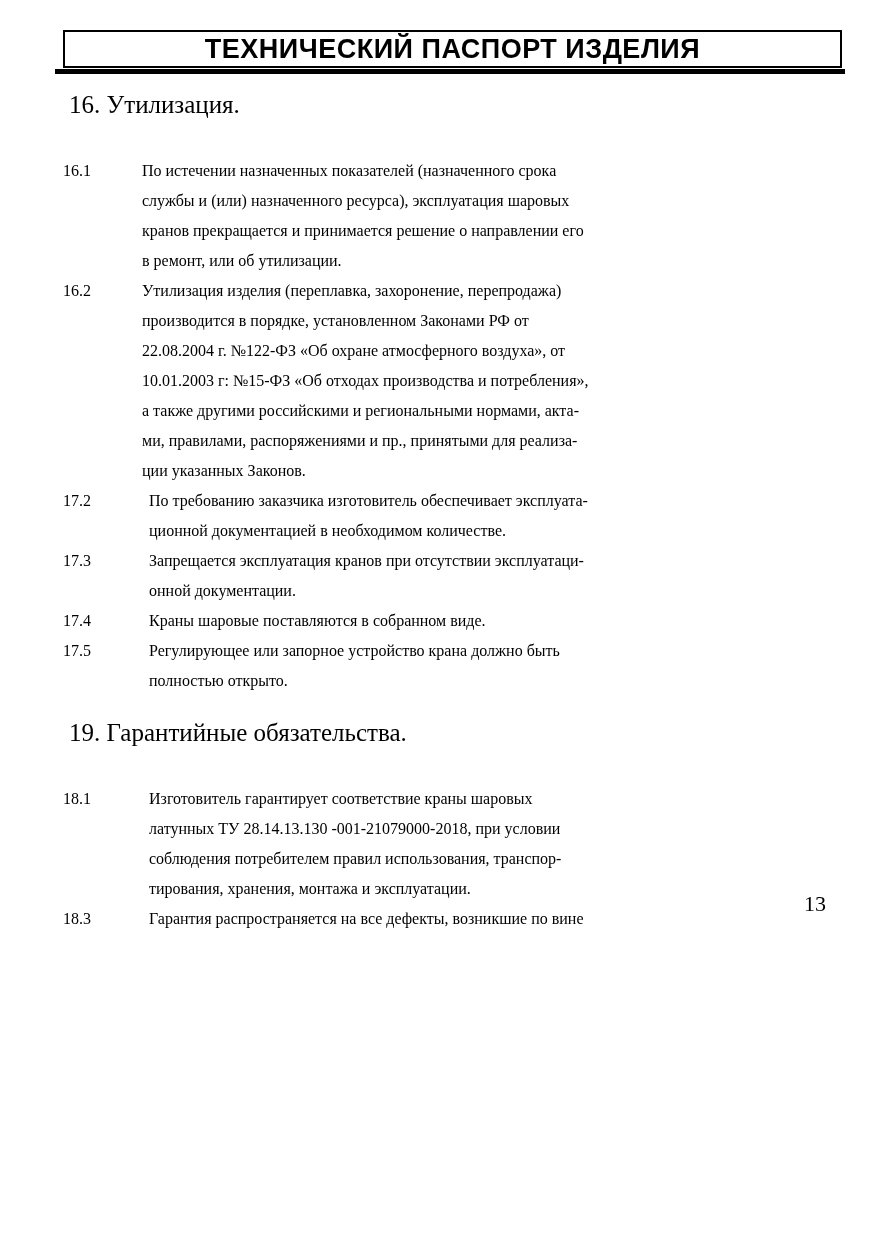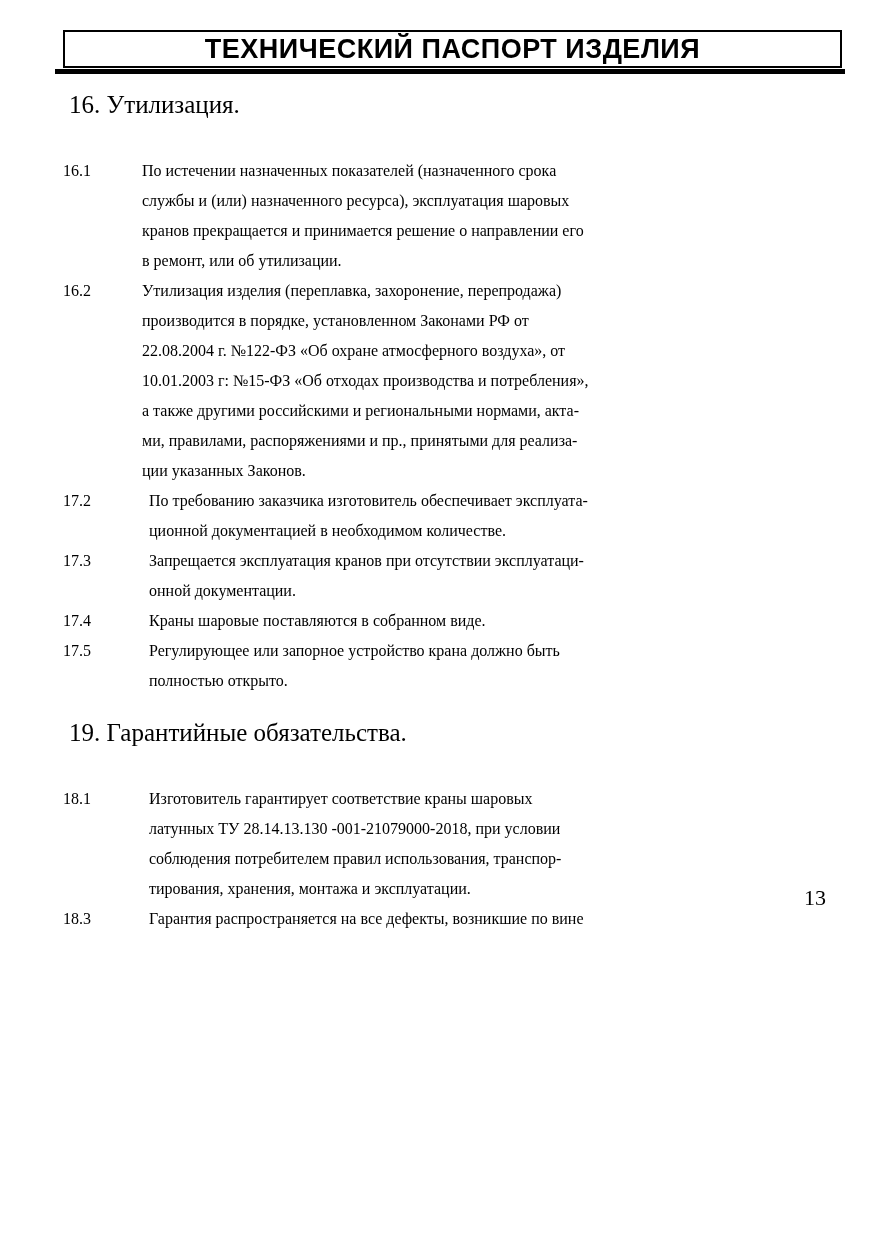--- a/index.html
+++ b/index.html
@@ -64,21 +64,21 @@
   .sec-17 .item .num { width: 48px; }
   .sec-18 .item .num { width: 48px; font-family: Liberation Serif, serif; }
   .item .text {
     flex: 1 1 auto;
     white-space: pre-line;
     margin-left: 38px;
   }
   .page-number {
     position: absolute;
     right: 48px;
-    bottom: 26px;
+    bottom: 20px;
     font-size: 22px;
     line-height: 24px;
   }
 </style>
 </head>
 <body>
 
 <div class="page">
 
   <div class="header-box">

